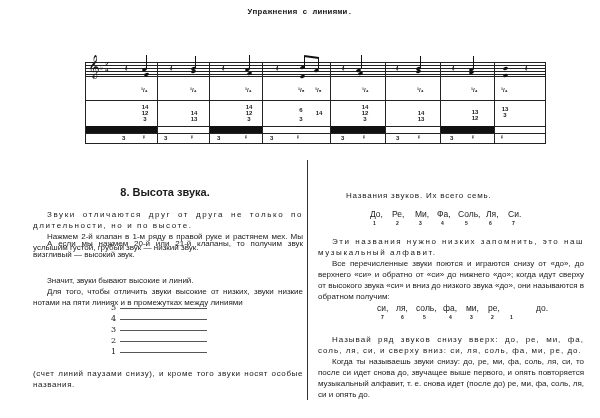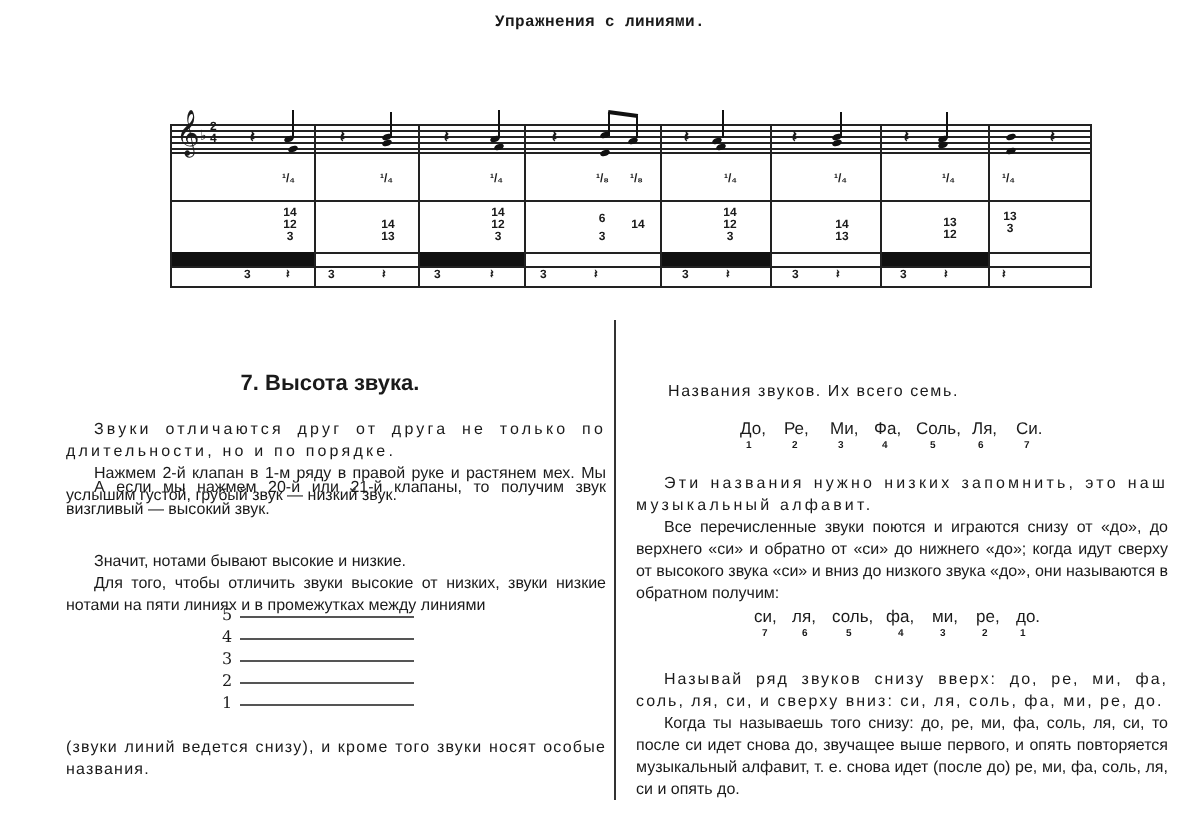--- a/index.html
+++ b/index.html
@@ -163,42 +163,42 @@
   <span class="bellows" style="left:278px;top:74px">𝄽</span>
   <span class="bellows" style="left:311px;top:75px">3</span>
   <span class="bellows" style="left:333px;top:74px">𝄽</span>
   <span class="bellows" style="left:365px;top:75px">3</span>
   <span class="bellows" style="left:387px;top:74px">𝄽</span>
   <span class="bellows" style="left:416px;top:74px">𝄽</span>
 </div>
 
 <div class="abs col-divider"></div>
 
-<div class="abs section-title">7. Высота звука.</div>
-
-<div class="para spaced indent" style="left:33px;top:209px;width:270px">Звуки отличаются друг от друга не только по длительности, но и по порядке.</div>
+<div class="abs section-title">8. Высота звука.</div>
+
+<div class="para spaced indent" style="left:33px;top:209px;width:270px">Звуки отличаются друг от друга не только по длительности, но и по высоте.</div>
 <div class="para indent" style="left:33px;top:231px;width:270px">Нажмем 2-й клапан в 1-м ряду в правой руке и растянем мех. Мы услышим густой, грубый звук — низкий звук.</div>
 <div class="para indent" style="left:33px;top:238px;width:270px">А если мы нажмем 20-й или 21-й клапаны, то получим звук визгливый — высокий звук.</div>
-<div class="para indent" style="left:33px;top:275px;width:270px">Значит, нотами бывают высокие и низкие.</div>
+<div class="para indent" style="left:33px;top:275px;width:270px">Значит, звуки бывают высокие и линий.</div>
 <div class="para indent" style="left:33px;top:286px;width:270px">Для того, чтобы отличить звуки высокие от низких, звуки низкие нотами на пяти линиях и в промежутках между линиями</div>
 
 <span class="staff-demo-num" style="left:111px;top:304px">5</span>
 <div class="staff-demo-line" style="left:120px;top:308px"></div>
 <span class="staff-demo-num" style="left:111px;top:315px">4</span>
 <div class="staff-demo-line" style="left:120px;top:319px"></div>
 <span class="staff-demo-num" style="left:111px;top:326px">3</span>
 <div class="staff-demo-line" style="left:120px;top:330px"></div>
 <span class="staff-demo-num" style="left:111px;top:337px">2</span>
 <div class="staff-demo-line" style="left:120px;top:341px"></div>
 <span class="staff-demo-num" style="left:111px;top:348px">1</span>
 <div class="staff-demo-line" style="left:120px;top:352px"></div>
 
-<div class="para" style="left:33px;top:368px;width:270px;letter-spacing:0.6px">(звуки линий ведется снизу), и кроме того звуки носят особые названия.</div>
-
-<div class="para" style="left:334px;top:190px;width:250px;letter-spacing:0.8px">Названия звуков. Их всего семь.</div>
+<div class="para" style="left:33px;top:368px;width:270px;letter-spacing:0.6px">(счет линий паузами снизу), и кроме того звуки носят особые названия.</div>
+
+<div class="para" style="left:346px;top:190px;width:250px;letter-spacing:0.8px">Названия звуков. Их всего семь.</div>
 
 <div class="names-row" style="left:0;top:209px">
   <span style="left:370px">До,</span>
   <span style="left:392px">Ре,</span>
   <span style="left:415px">Ми,</span>
   <span style="left:437px">Фа,</span>
   <span style="left:458px">Соль,</span>
   <span style="left:486px">Ля,</span>
   <span style="left:508px">Си.</span>
 </div>
@@ -215,26 +215,26 @@
 <div class="para spaced indent" style="left:318px;top:236px;width:266px">Эти названия нужно низких запомнить, это наш музыкальный алфавит.</div>
 <div class="para indent" style="left:318px;top:258px;width:266px">Все перечисленные звуки поются и играются снизу от «до», до верхнего «си» и обратно от «си» до нижнего «до»; когда идут сверху от высокого звука «си» и вниз до низкого звука «до», они называются в обратном получим:</div>
 
 <div class="names-row" style="left:0;top:303px">
   <span style="left:377px">си,</span>
   <span style="left:396px">ля,</span>
   <span style="left:416px">соль,</span>
   <span style="left:443px">фа,</span>
   <span style="left:466px">ми,</span>
   <span style="left:488px">ре,</span>
-  <span style="left:508px">до.</span>
+  <span style="left:536px">до.</span>
 </div>
 <div>
   <span class="idx" style="left:381px;top:314px">7</span>
   <span class="idx" style="left:401px;top:314px">6</span>
   <span class="idx" style="left:423px;top:314px">5</span>
   <span class="idx" style="left:449px;top:314px">4</span>
   <span class="idx" style="left:470px;top:314px">3</span>
   <span class="idx" style="left:491px;top:314px">2</span>
   <span class="idx" style="left:510px;top:314px">1</span>
 </div>
 
 <div class="para spaced indent" style="left:318px;top:334px;width:266px;letter-spacing:1px">Называй ряд звуков снизу вверх: до, ре, ми, фа, соль, ля, си, и сверху вниз: си, ля, соль, фа, ми, ре, до.</div>
-<div class="para indent" style="left:318px;top:356px;width:266px">Когда ты называешь того снизу: до, ре, ми, фа, соль, ля, си, то после си идет снова до, звучащее выше первого, и опять повторяется музыкальный алфавит, т. е. снова идет (после до) ре, ми, фа, соль, ля, си и опять до.</div>
+<div class="para indent" style="left:318px;top:356px;width:266px">Когда ты называешь звуки снизу: до, ре, ми, фа, соль, ля, си, то после си идет снова до, звучащее выше первого, и опять повторяется музыкальный алфавит, т. е. снова идет (после до) ре, ми, фа, соль, ля, си и опять до.</div>
 
 </body></html>

